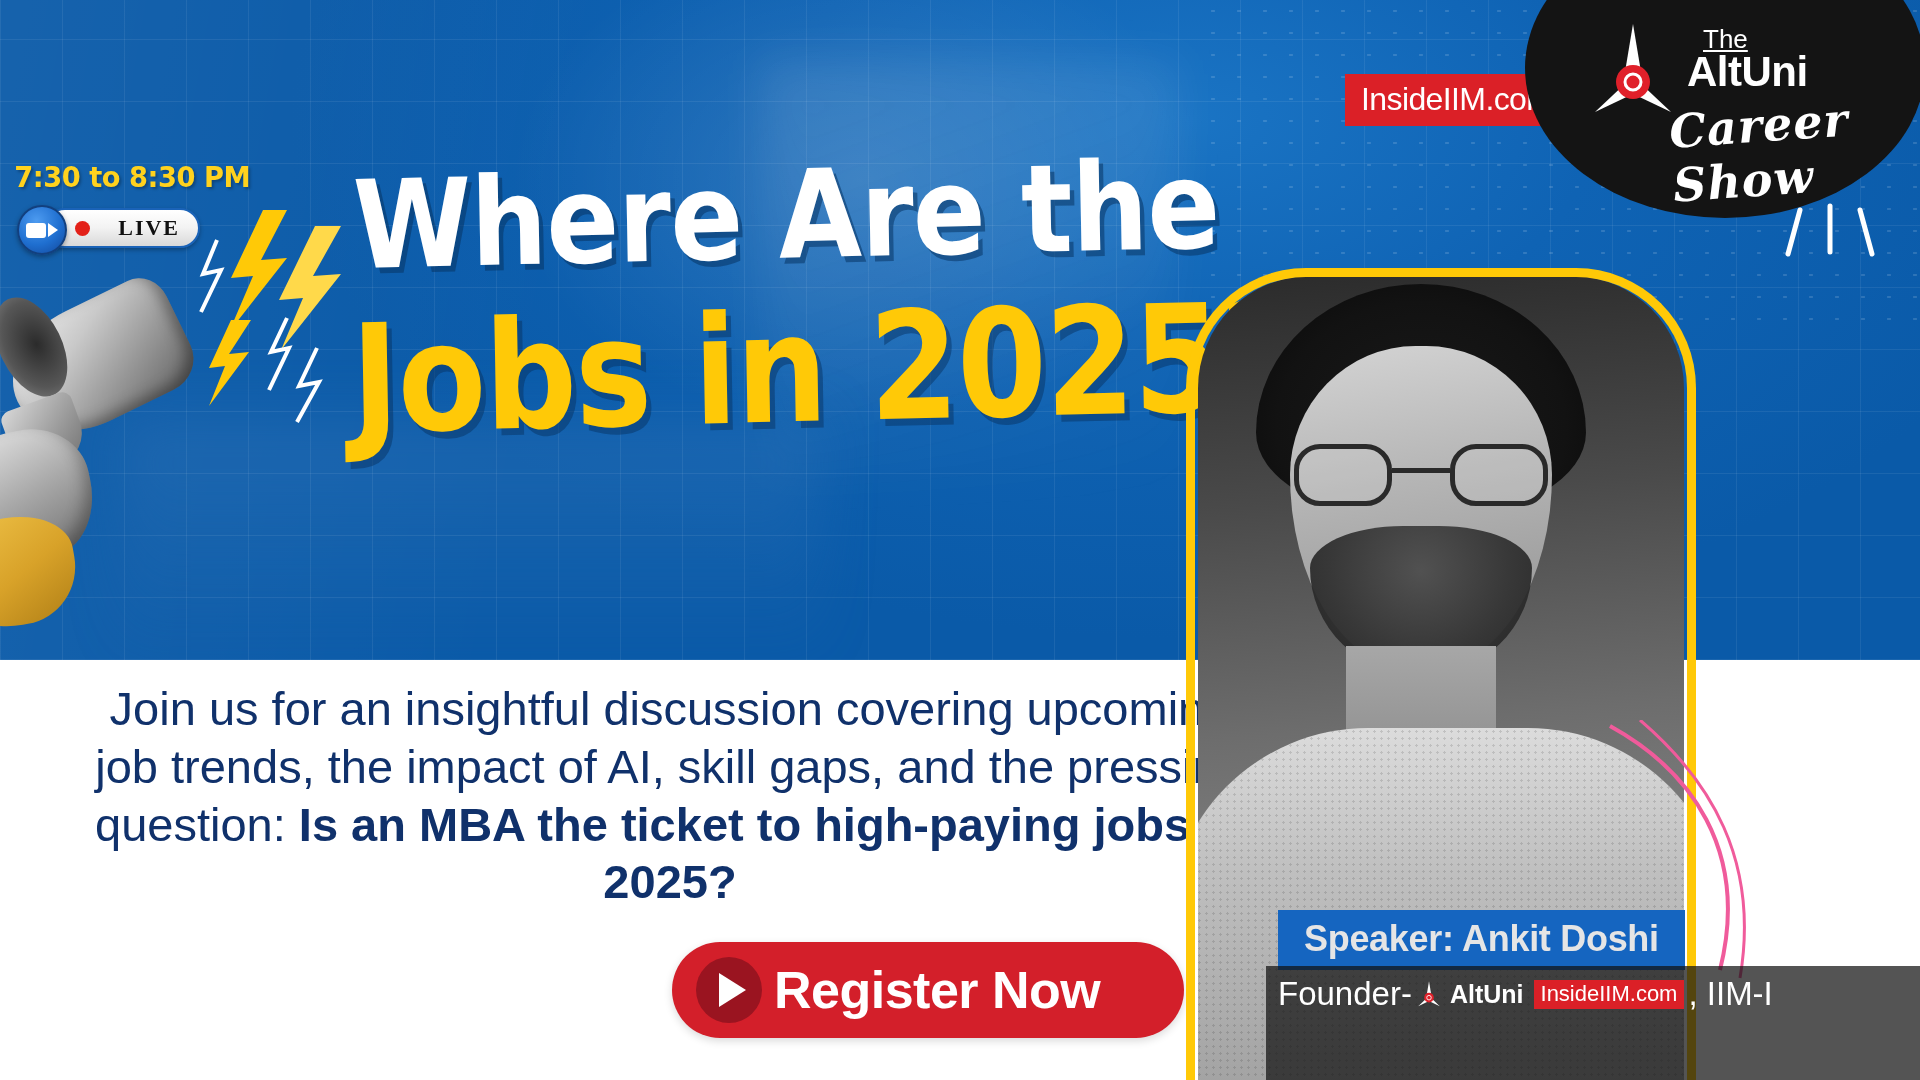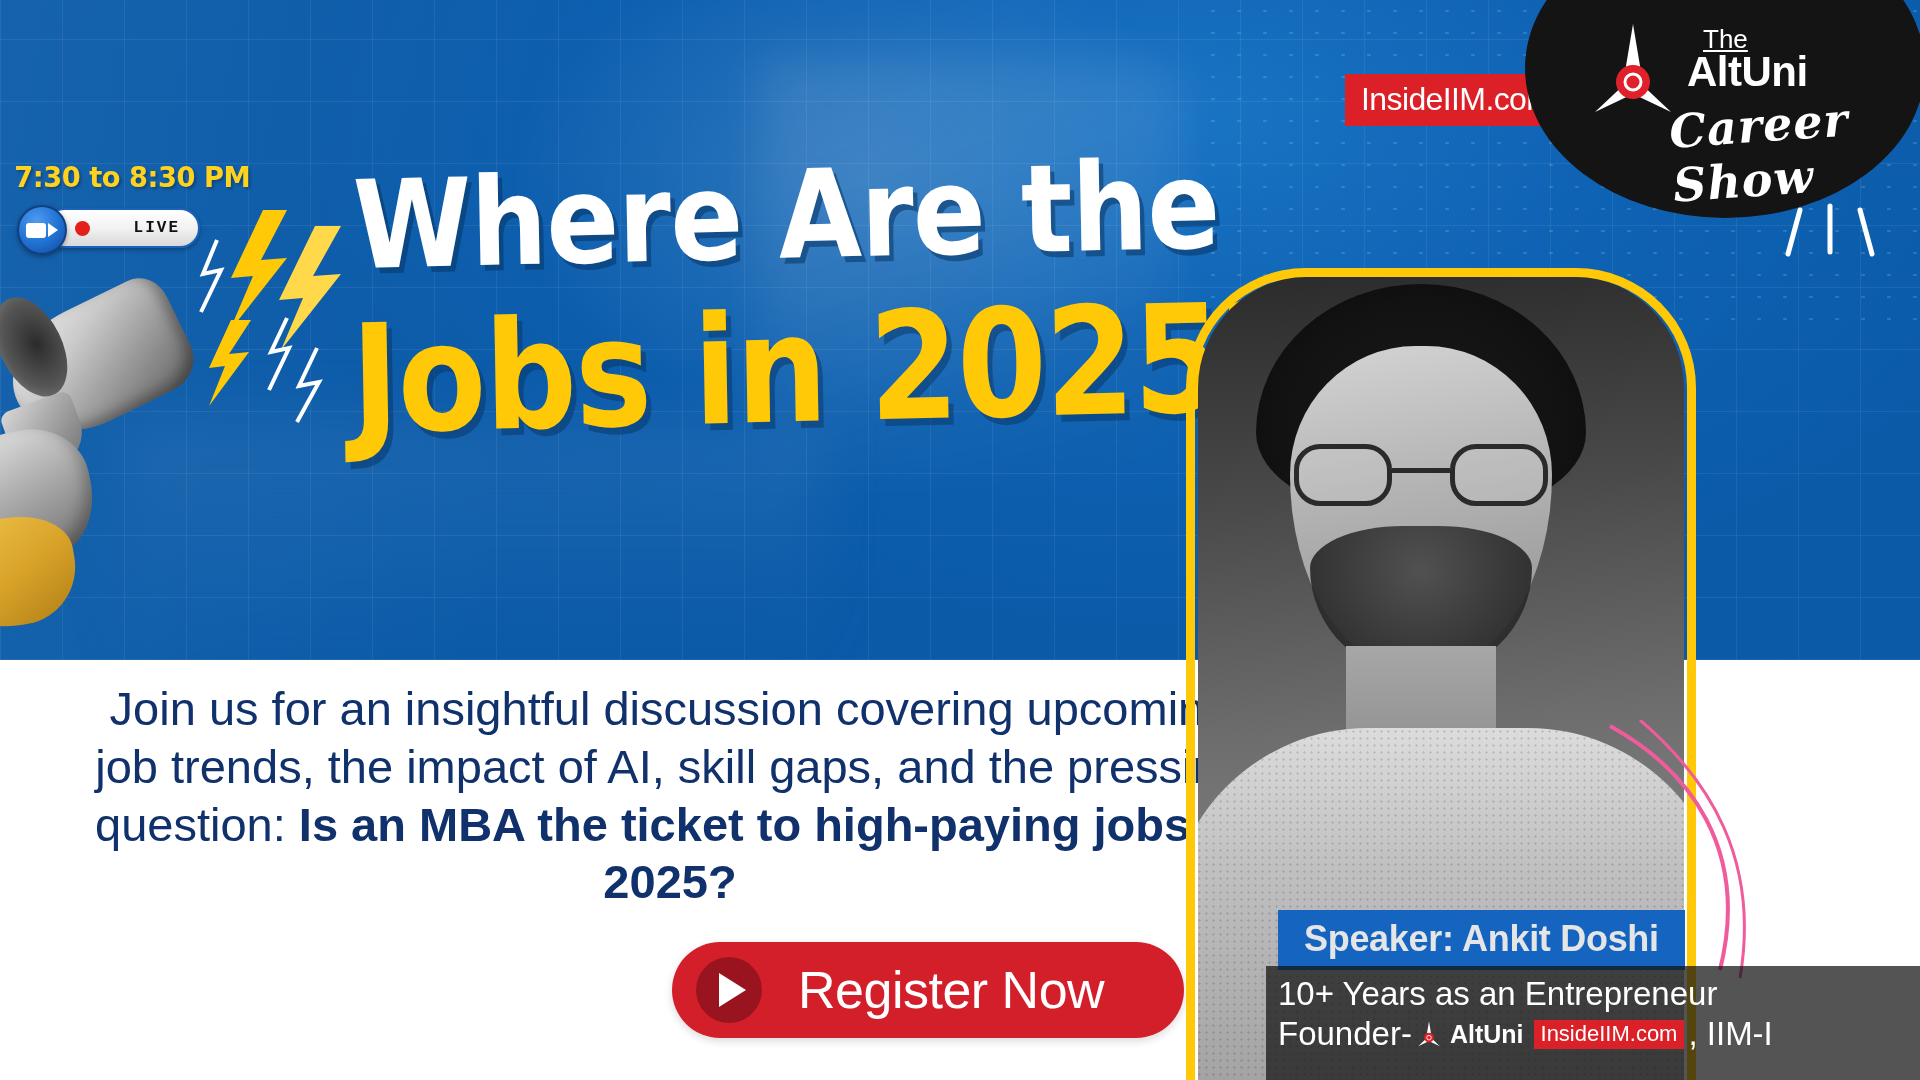--- a/index.html
+++ b/index.html
@@ -78,21 +78,21 @@
     background:linear-gradient(180deg,#ffffff 0%, #f3f3f3 48%, #d9d9d9 100%);
     border:2px solid #1a63b8;
     box-shadow:0 2px 4px rgba(0,0,0,.3);
     display:flex;align-items:center;justify-content:flex-end;padding-right:18px;box-sizing:border-box;
   }
   .live-dot{
     position:absolute;left:58px;top:16px;width:15px;height:15px;border-radius:50%;
     background:#e32119;
   }
   .live-text{
-    font-family:Liberation Mono, monospace;font-weight:bold;font-size:16px;color:#111;
+    font-family:Liberation Serif, serif;font-weight:bold;font-size:22px;color:#111;
     letter-spacing:2px;
   }
   .zoom-circle{
     position:absolute;left:0;top:0;width:50px;height:50px;border-radius:50%;
     background:radial-gradient(circle at 38% 30%, #4d9bf0 0%, #1f6fd0 55%, #13479a 100%);
     border:2px solid #12407f;box-sizing:border-box;
     box-shadow:0 2px 5px rgba(0,0,0,.35);
     display:flex;align-items:center;justify-content:center;
   }
   .cam-body{width:20px;height:15px;background:#fff;border-radius:3px;}
@@ -196,22 +196,22 @@
   }
   .play-circle{
     width:66px;height:66px;border-radius:50%;background:#9A1420;margin-left:24px;
     display:flex;align-items:center;justify-content:center;flex:0 0 auto;
   }
   .play-tri{
     width:0;height:0;border-top:17px solid transparent;border-bottom:17px solid transparent;
     border-left:27px solid #fff;margin-left:7px;
   }
   .register-label{
-    font-family:"Liberation Sans", sans-serif;font-weight:normal;font-size:52px;color:#fff;
-    margin-left:36px;letter-spacing:-.5px;
+    font-family:"Liberation Sans", sans-serif;font-weight:bold;font-size:52px;color:#fff;
+    margin-left:12px;letter-spacing:-.5px;
   }
 
   
   .speaker-photo{
     position:absolute;left:1198px;top:276px;width:486px;height:804px;overflow:hidden;
   }
   .photo-outline{
     position:absolute;left:1186px;top:268px;width:510px;height:812px;
     border-radius:120px 120px 0 0;
     background:transparent;border:9px solid #FFC907;border-bottom:none;
@@ -383,21 +383,20 @@
   <div class="photo-outline"></div>
   <svg class="pink-swoosh" viewBox="0 0 180 260">
     <path d="M10 6 C90 50 150 130 120 250" fill="none" stroke="#F05B9B" stroke-width="4"></path>
     <path d="M40 0 C110 60 160 140 140 258" fill="none" stroke="#F05B9B" stroke-width="3"></path>
   </svg>
 
   <div class="speaker-bar">
     <span>Speaker: Ankit Doshi</span>
   </div>
   <div class="speaker-info">
-    <div class="si-line">10+ Years as an Entrepreneur</div>
     <div class="si-line">
       <span>Founder-</span>
       <svg class="mini-mark" viewBox="0 0 92 98">
         <path d="M46 4 L54 52 L38 52 Z" fill="#ffffff"></path>
         <path d="M8 92 L42 60 L50 72 Z" fill="#ffffff"></path>
         <path d="M84 92 L50 60 L42 72 Z" fill="#ffffff"></path>
         <circle cx="46" cy="62" r="17" fill="#E0202A"></circle>
         <circle cx="46" cy="62" r="8" fill="none" stroke="#ffffff" stroke-width="3"></circle>
       </svg>
       <span class="mini-altuni">AltUni</span>

